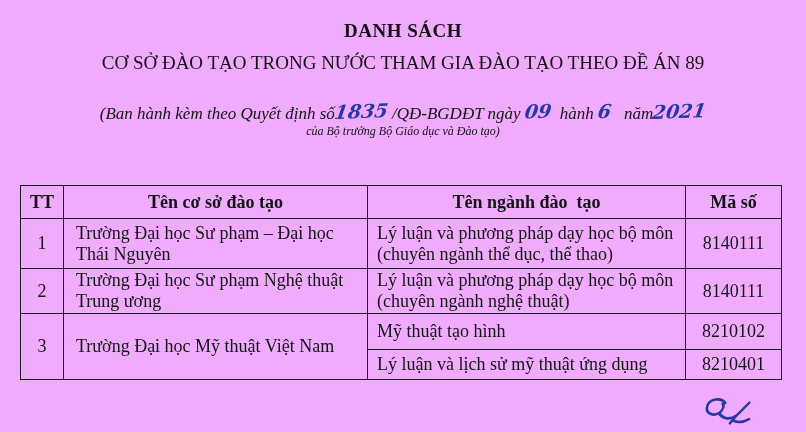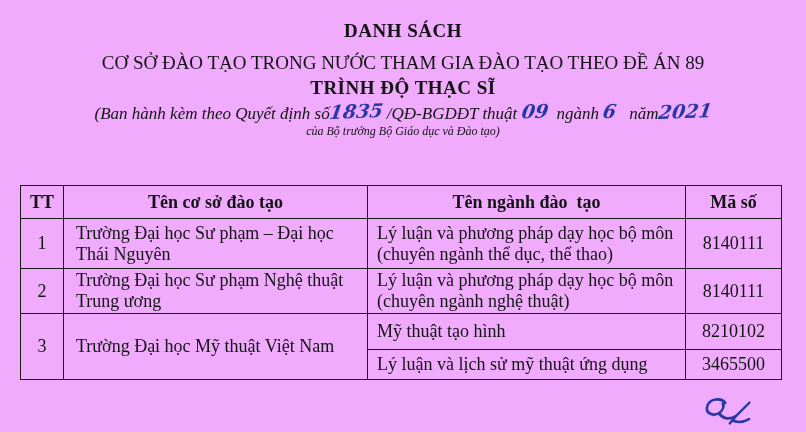--- a/index.html
+++ b/index.html
@@ -50,23 +50,22 @@
 </style>
 </head>
 <body>
 
 <div class="page">
 
   <div class="hline doc-title">DANH SÁCH</div>
 
   <div class="hline doc-sub1">CƠ SỞ ĐÀO TẠO TRONG NƯỚC THAM GIA ĐÀO TẠO THEO ĐỀ ÁN 89</div>
 
-  <div class="hline doc-sub2">TRÌNH ĐỘ THẠC SĨ</div>
 
-  <div class="hline issuance1"><span>(Ban hành kèm theo Quyết định số</span><span class="ink" style="color: rgb(40, 54, 166);">1835</span><span> /QĐ-BGDĐT thuật </span><span class="ink" style="color: rgb(40, 54, 166);">09</span><span>  ngành </span><span class="ink" style="color: rgb(40, 54, 166);">6</span><span>   năm</span><span class="ink" style="color: rgb(40, 54, 166);">2021</span></div>
+  <div class="hline issuance1"><span>(Ban hành kèm theo Quyết định số</span><span class="ink" style="color: rgb(40, 54, 166);">1835</span><span> /QĐ-BGDĐT ngày </span><span class="ink" style="color: rgb(40, 54, 166);">09</span><span>  hành </span><span class="ink" style="color: rgb(40, 54, 166);">6</span><span>   năm</span><span class="ink" style="color: rgb(40, 54, 166);">2021</span></div>
 
   <div class="hline issuance2">của Bộ trưởng Bộ Giáo dục và Đào tạo)</div>
 
   <table class="doc-table">
     <colgroup>
       <col style="width:43px">
       <col style="width:304px">
       <col style="width:318px">
       <col style="width:96px">
     </colgroup>
@@ -92,21 +91,21 @@
           <td class="code">8140111</td>
         </tr>
         <tr>
           <td class="tt" rowspan="2">3</td>
           <td class="inst" rowspan="2">Trường Đại học Mỹ thuật Việt Nam</td>
           <td class="prog">Mỹ thuật tạo hình</td>
           <td class="code">8210102</td>
         </tr>
         <tr>
           <td class="prog">Lý luận và lịch sử mỹ thuật ứng dụng</td>
-          <td class="code">3465500</td>
+          <td class="code">8210401</td>
         </tr>
       </tbody>
   </table>
 
   <svg class="sig ink" width="62" height="34" viewBox="0 0 62 34" style="color: rgb(40, 54, 166);">
     <path fill="none" stroke="currentColor" stroke-width="2.6" stroke-linecap="round" d="M30 8 C 25 2, 14 3, 12.5 10 C 11 17, 19 21.5, 25 18 C 29 15.5, 29.5 10.5, 27.5 8.5
          M25 18 C 29 23, 36 26, 43 21 L 54 8.5
          M43 21 L 37.5 28.5
          M39.5 25.5 C 44 28, 50 28.5, 56 25"></path>
   </svg>

